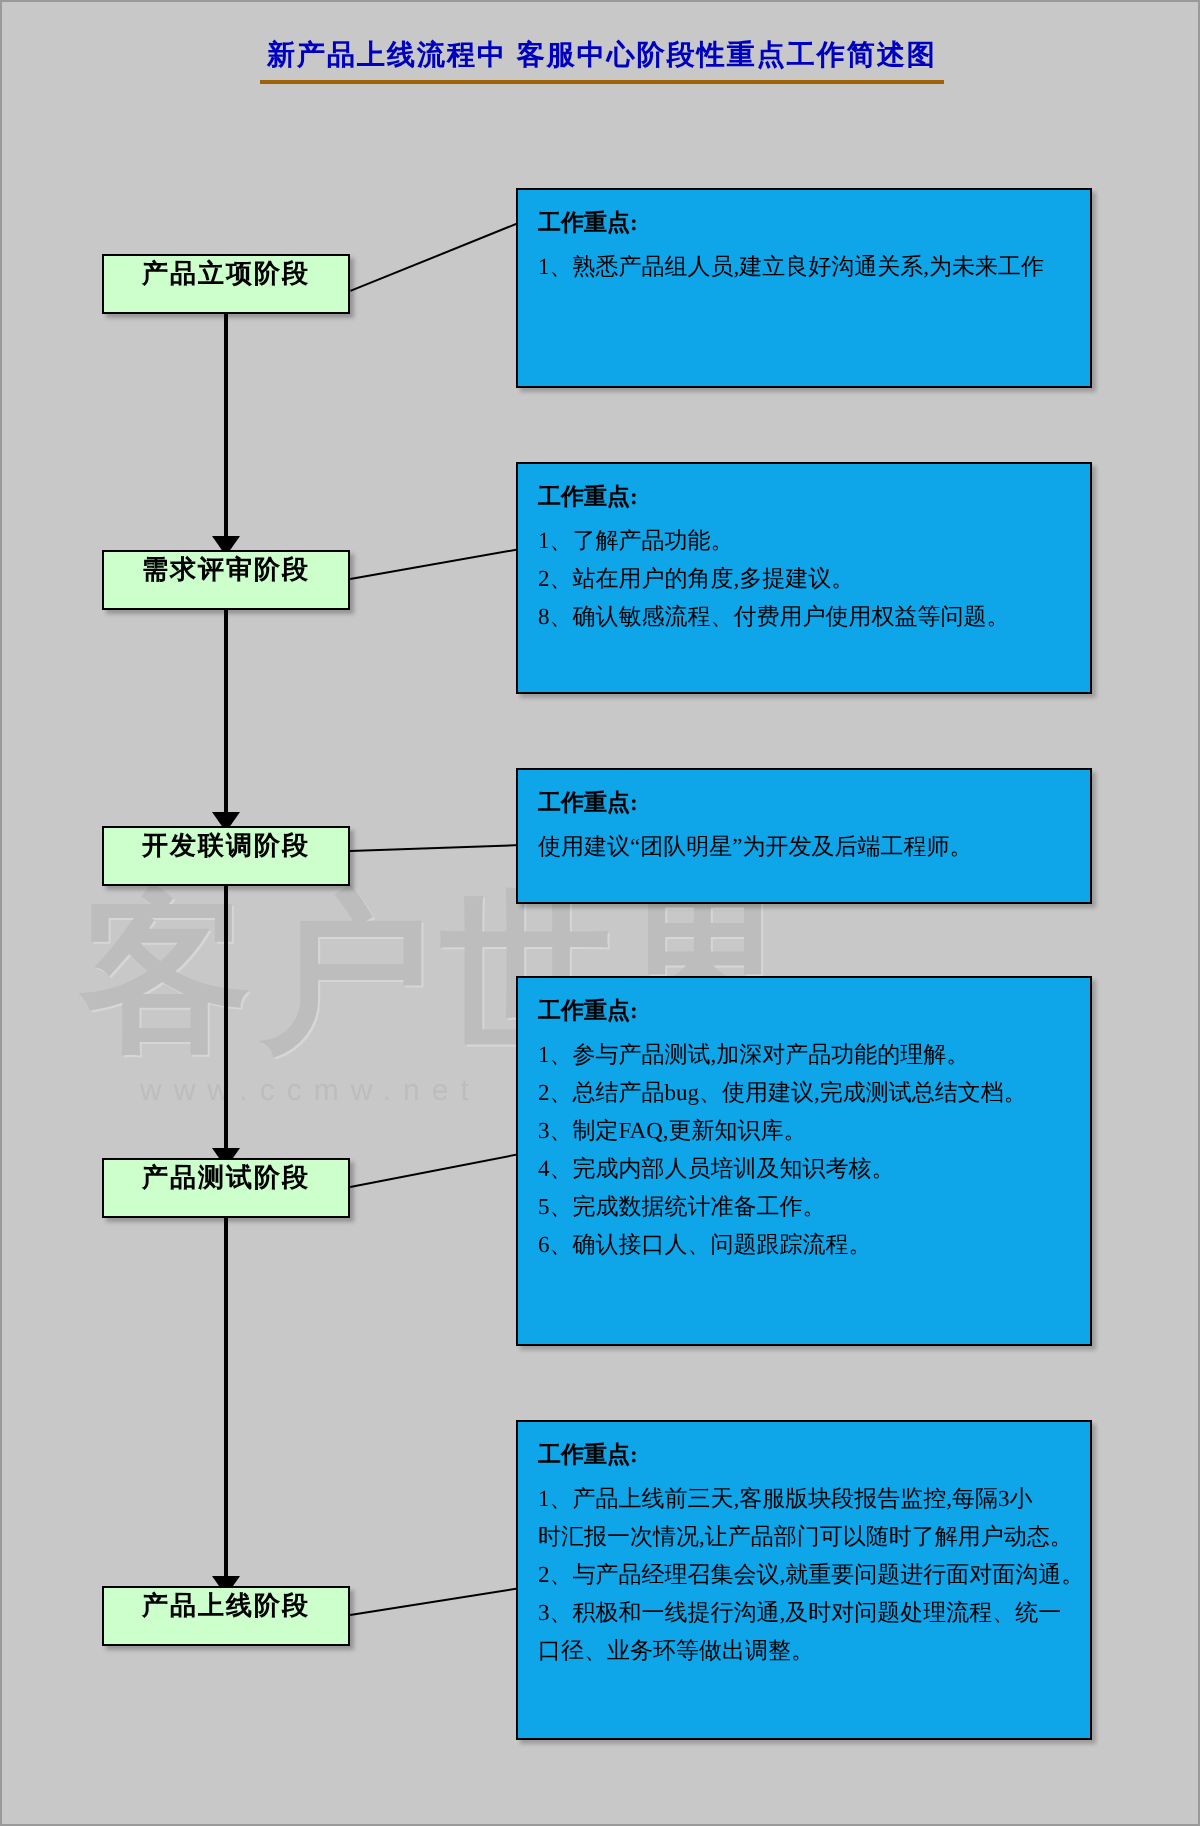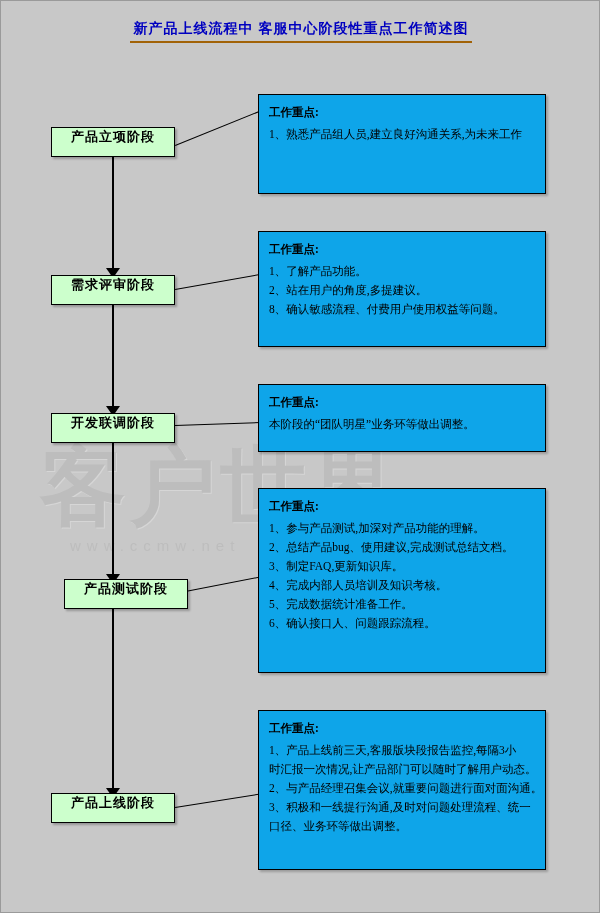--- a/index.html
+++ b/index.html
@@ -161,42 +161,42 @@
 
   <div class="stage" style="left:50px;top:126px;">
     <span>产品立项阶段</span>
   </div>
   <div class="stage" style="left:50px;top:274px;">
     <span>需求评审阶段</span>
   </div>
   <div class="stage" style="left:50px;top:412px;">
     <span>开发联调阶段</span>
   </div>
-  <div class="stage" style="left:50px;top:578px;margin-left:13px;">
+  <div class="stage" style="left:50px;top:578px;">
     <span>产品测试阶段</span>
   </div>
   <div class="stage" style="left:50px;top:792px;">
     <span>产品上线阶段</span>
   </div>
 
   <div class="note" style="left:257px;top:93px;width:288px;height:100px;">
     <span class="hdr">工作重点:</span>
     <span class="ln">1、熟悉产品组人员,建立良好沟通关系,为未来工作</span>
   </div>
 
   <div class="note" style="left:257px;top:230px;width:288px;height:116px;">
     <span class="hdr">工作重点:</span>
     <span class="ln">1、了解产品功能。</span>
     <span class="ln">2、站在用户的角度,多提建议。</span>
     <span class="ln">8、确认敏感流程、付费用户使用权益等问题。</span>
   </div>
 
   <div class="note" style="left:257px;top:383px;width:288px;height:68px;">
     <span class="hdr">工作重点:</span>
-    <span class="ln">本阶段的“团队明星”业务环等做出调整。</span>
+    <span class="ln">使用建议“团队明星”为开发及后端工程师。</span>
   </div>
 
   <div class="note" style="left:257px;top:487px;width:288px;height:185px;">
     <span class="hdr">工作重点:</span>
     <span class="ln">1、参与产品测试,加深对产品功能的理解。</span>
     <span class="ln">2、总结产品bug、使用建议,完成测试总结文档。</span>
     <span class="ln">3、制定FAQ,更新知识库。</span>
     <span class="ln">4、完成内部人员培训及知识考核。</span>
     <span class="ln">5、完成数据统计准备工作。</span>
     <span class="ln">6、确认接口人、问题跟踪流程。</span>

